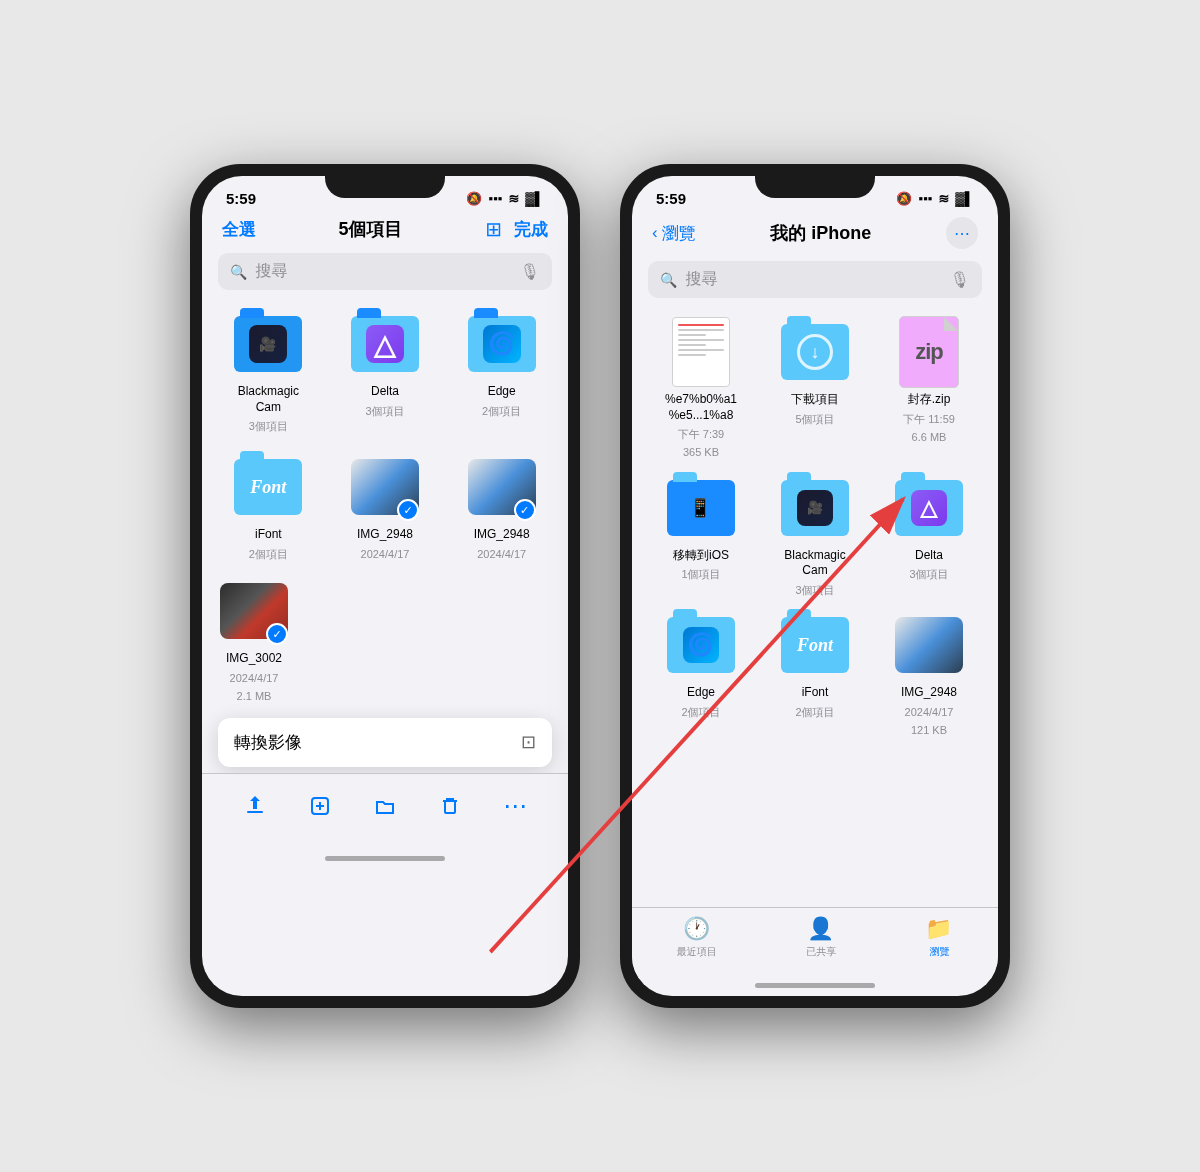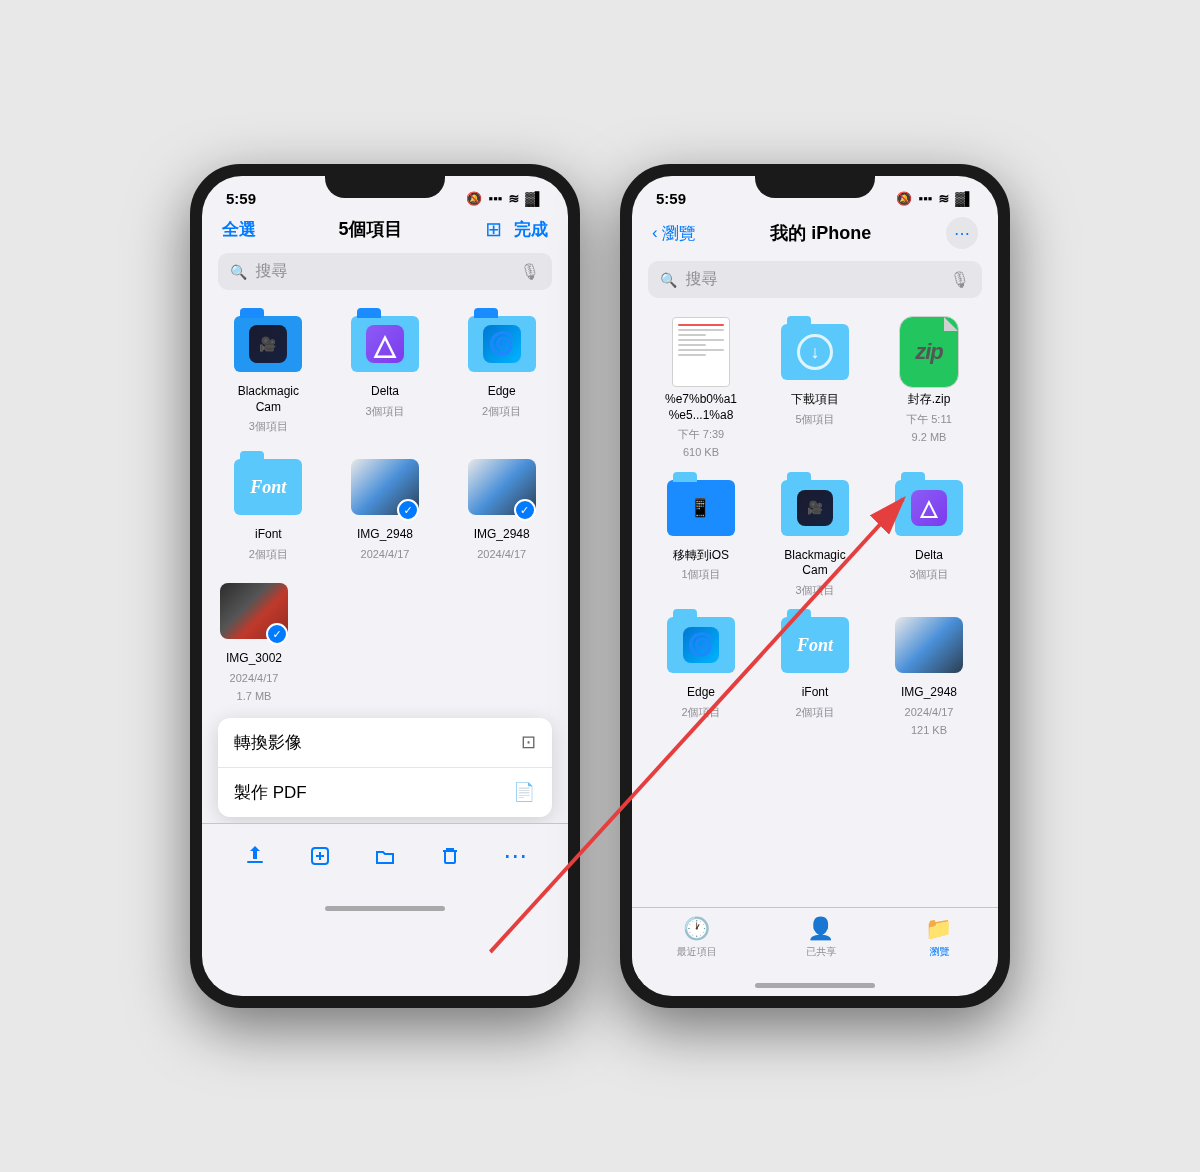--- a/index.html
+++ b/index.html
@@ -245,29 +245,28 @@
       font-size: 10px;
       color: #8e8e93;
     }
     .tab-item.active { color: #007aff; }
     .tab-icon { font-size: 22px; }
 
     
     .zip-icon {
       width: 60px;
       height: 72px;
-      background: #22c55e;
-      border-radius: 14px;
+      background: #f0abfc;
+      border-radius: 5px;
       border: 1.5px solid #d0d0d0;
       display: flex;
       flex-direction: column;
       align-items: center;
       justify-content: center;
       position: relative;
-      font-style: italic;
     }
     .zip-icon::before {
       content: '';
       position: absolute;
       top: 0;
       right: 0;
       width: 0;
       height: 0;
       border-left: 14px solid #d0d0d0;
       border-top: 14px solid transparent;
@@ -489,33 +488,29 @@
         </div>
 
         <div style="display:flex;gap:12px;padding:10px 0 4px;align-items:flex-start;">
           <div class="file-item" style="width:80px;">
             <div class="file-icon-wrap">
               <div class="car-img"></div>
               <div class="check-badge">✓</div>
             </div>
             <span class="file-label">IMG_3002</span>
             <span class="file-sublabel">2024/4/17</span>
-            <span class="file-sublabel">1.7 MB</span>
+            <span class="file-sublabel">2.1 MB</span>
           </div>
         </div>
       </div>
 
       <div class="context-menu">
         <div class="menu-item">
           <span>轉換影像</span>
           <span class="menu-icon">⊡</span>
-        </div>
-        <div class="menu-item">
-          <span>製作 PDF</span>
-          <span class="menu-icon">📄</span>
         </div>
 
       </div>
 
       <div class="bottom-toolbar">
         <div class="toolbar-btn">
           <svg width="22" height="22" viewBox="0 0 22 22" fill="#007aff">
               <path d="M11 1l-5 5h3v8h4V6h3L11 1z"></path>
               <rect x="3" y="16" width="16" height="2" rx="1" fill="#007aff"></rect>
             </svg>
@@ -587,42 +582,42 @@
                 <div class="doc-line"></div>
                 <div class="doc-line short"></div>
                 <div class="doc-line"></div>
                 <div class="doc-line short"></div>
                 <div class="doc-line"></div>
                 <div class="doc-line short"></div>
               </div>
             </div>
             <span class="file-label">%e7%b0%a1<br>%e5...1%a8</span>
             <span class="file-sublabel">下午 7:39</span>
-            <span class="file-sublabel">610 KB</span>
+            <span class="file-sublabel">365 KB</span>
           </div>
 
           <div class="file-item">
             <div class="file-icon-wrap">
               <div class="folder-icon" style="background:#5ac8fa;">
                 <div class="download-circle">↓</div>
               </div>
             </div>
             <span class="file-label">下載項目</span>
             <span class="file-sublabel">5個項目</span>
           </div>
 
           <div class="file-item">
             <div class="file-icon-wrap">
               <div class="zip-icon">
                 <span style="font-size:22px;font-weight:700;color:#555;letter-spacing:-1px;">zip</span>
               </div>
             </div>
             <span class="file-label">封存.zip</span>
-            <span class="file-sublabel">下午 5:11</span>
-            <span class="file-sublabel">9.2 MB</span>
+            <span class="file-sublabel">下午 11:59</span>
+            <span class="file-sublabel">6.6 MB</span>
           </div>
 
           <div class="file-item">
             <div class="file-icon-wrap">
               <div class="folder-icon" style="background:#1a8cff;">
                 <span style="font-size:18px;color:#fff;">📱</span>
               </div>
             </div>
             <span class="file-label">移轉到iOS</span>
             <span class="file-sublabel">1個項目</span>

